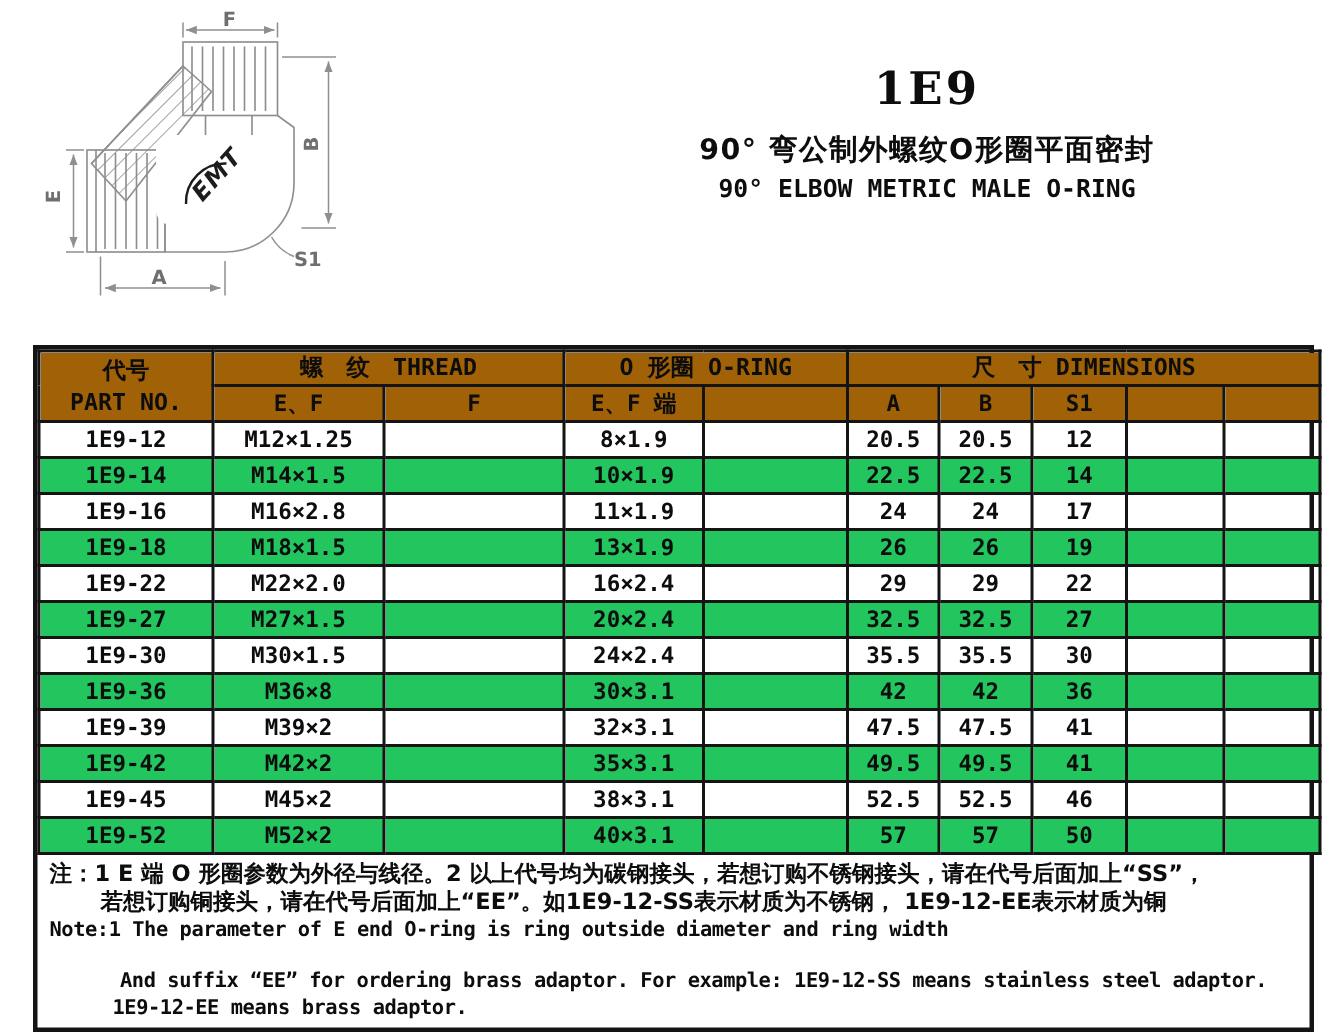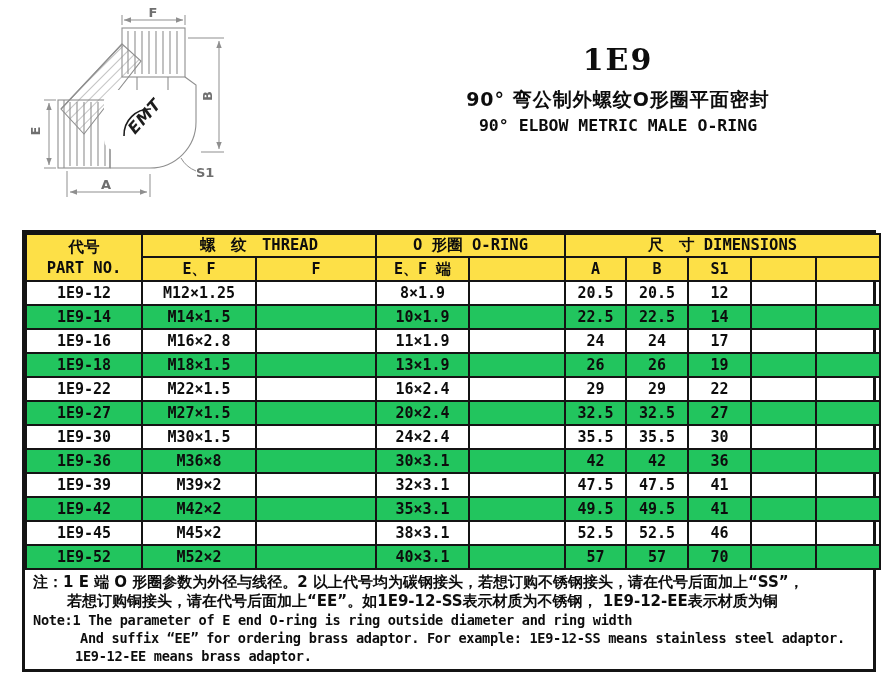--- a/index.html
+++ b/index.html
@@ -10,36 +10,36 @@
   
   .titleblock{position:absolute;left:420px;top:24px;width:396px;text-align:center;margin-top:18px;}
   .code{font-family:"DejaVu Serif","Liberation Serif",serif;font-weight:bold;font-size:30px;letter-spacing:2px;}
   .t-cn{margin-top:10px;font-size:19px;font-weight:bold;letter-spacing:1px;}
   .t-en{margin-top:3px;font-family:"DejaVu Sans Mono","Liberation Mono",monospace;font-size:16.5px;font-weight:bold;}
   
   .tablewrap{position:absolute;left:22px;top:230px;width:854px;border:3px solid #141414;box-sizing:border-box;background:#fff;}
   table{border-collapse:collapse;table-layout:fixed;width:100%;}
   th,td{border:2px solid #141414;text-align:center;padding:0;overflow:hidden;white-space:nowrap;
         font-family:"DejaVu Sans Mono","Liberation Mono",monospace;font-weight:bold;color:#0d0d0d;}
-  thead th{background:#fde047;}
+  thead th{background:#a16207;}
   tr.h1 th{height:20px;font-size:15.5px;}
   tr.h2 th{height:22px;font-size:15px;margin-top:35px;}
   th.partno{font-size:14.5px;}
   th.partno .l1{line-height:20px;font-size:15.5px;}
   th.partno .l2{line-height:22px;}
   tbody td{height:22px;font-size:15px;}
   tbody tr.alt td{background:#22c55e;}
   
   .notes{padding:3px 8px 4px;border-top:0;}
   .note-cn{font-size:15px;font-weight:bold;line-height:19px;}
   .note-en{font-family:"DejaVu Sans Mono","Liberation Mono",monospace;font-size:13.6px;font-weight:bold;
            line-height:18px;letter-spacing:-0.3px;}
   .ind-cn2{padding-left:34px;}
   .ind-en2{padding-left:52px;}
-  .ind-en3{padding-left:47px;}
+  .ind-en3{padding-left:47px;margin-top:16px;}
   .ind-en4{padding-left:42px;}
 </style>
 </head>
 <body>
 
 <div class="page">
 
   <svg class="drawing" width="250" height="215" viewBox="0 0 250 215">
     <defs>
       <marker id="arr" viewBox="0 0 10 10" refX="9" refY="5" markerWidth="8" markerHeight="8" orient="auto-start-reverse">
@@ -196,21 +196,21 @@
             <td>13×1.9</td>
             <td></td>
             <td>26</td>
             <td>26</td>
             <td>19</td>
             <td></td>
             <td></td>
           </tr>
           <tr>
             <td>1E9-22</td>
-            <td>M22×1.5</td>
+            <td>M22×2.0</td>
             <td></td>
             <td>16×2.4</td>
             <td></td>
             <td>29</td>
             <td>29</td>
             <td>22</td>
             <td></td>
             <td></td>
           </tr>
           <tr class="alt">
@@ -286,21 +286,21 @@
             <td></td>
           </tr>
           <tr class="alt">
             <td>1E9-52</td>
             <td>M52×2</td>
             <td></td>
             <td>40×3.1</td>
             <td></td>
             <td>57</td>
             <td>57</td>
-            <td>70</td>
+            <td>50</td>
             <td></td>
             <td></td>
           </tr>
         </tbody>
     </table>
 
     <div class="notes">
       <div class="note-cn">注：1 E 端 O 形圈参数为外径与线径。2 以上代号均为碳钢接头，若想订购不锈钢接头，请在代号后面加上“SS”，</div>
       <div class="note-cn ind-cn2">若想订购铜接头，请在代号后面加上“EE”。如1E9-12-SS表示材质为不锈钢， 1E9-12-EE表示材质为铜</div>
       <div class="note-en">Note:1 The parameter of E end O-ring is ring outside diameter and ring width</div>

